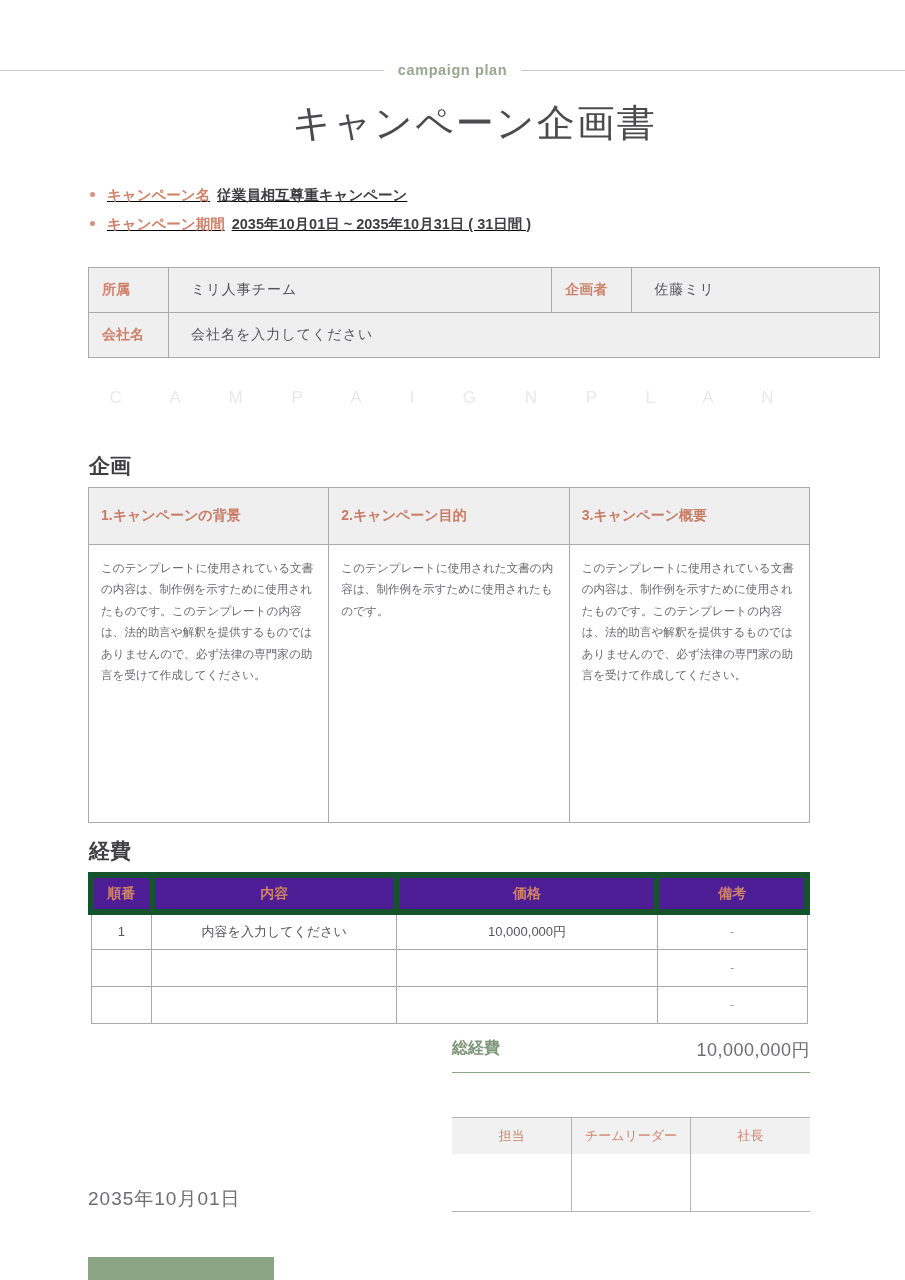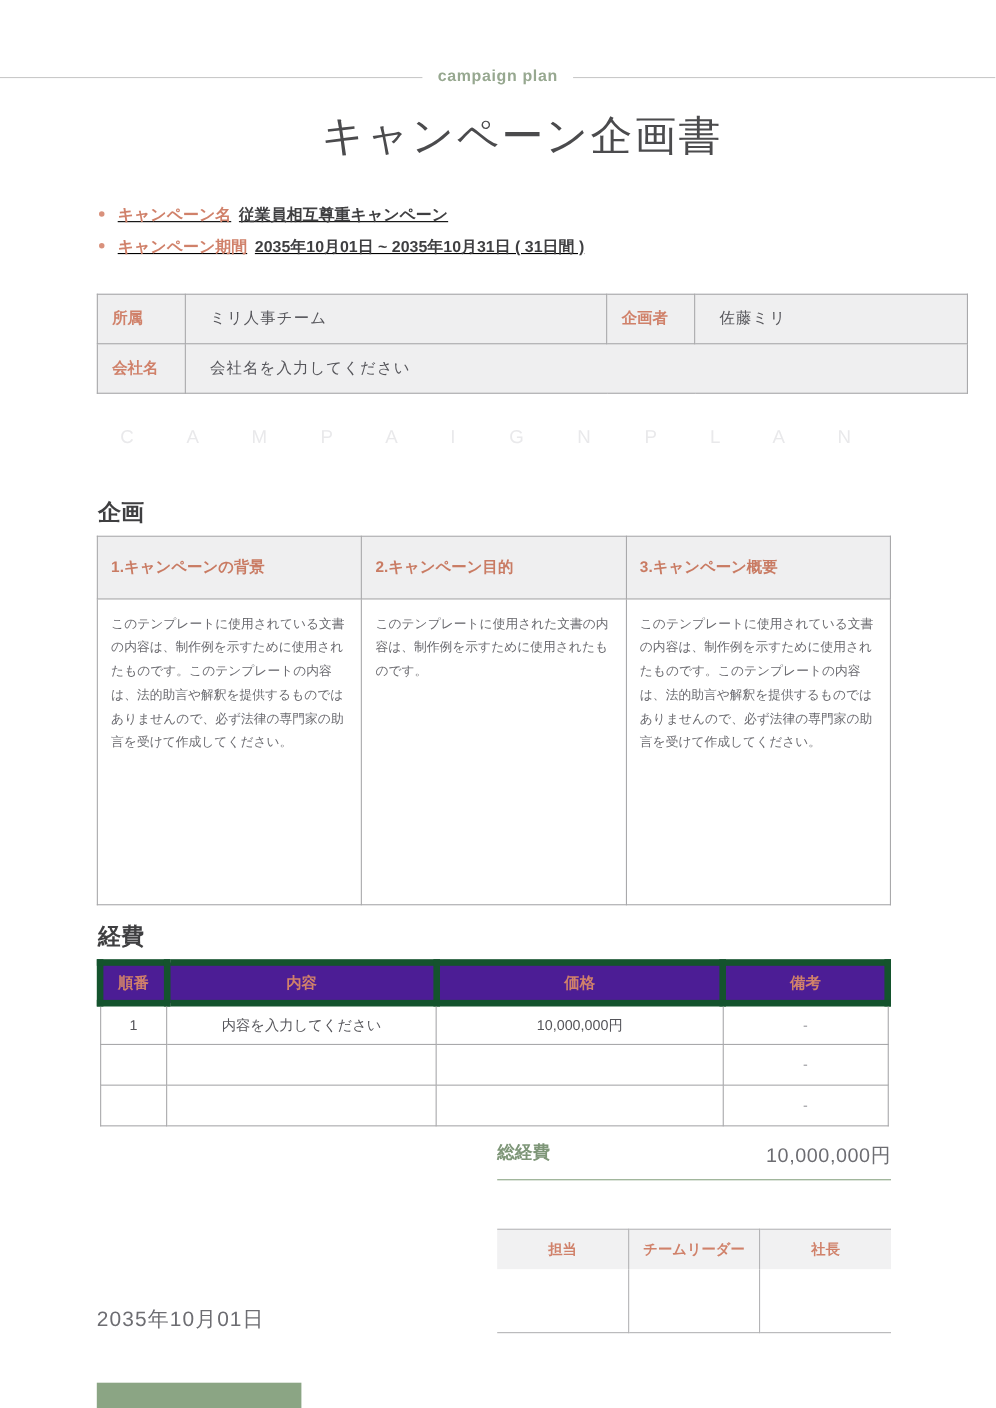--- a/index.html
+++ b/index.html
@@ -151,21 +151,21 @@
   .sign-table{
     position:absolute; left:452px; top:1117px; width:358px;
     border-collapse:collapse;
   }
   .sign-table th{
     background:#f1f1f2;
     border-top:1px solid #b4b4b6;
     border-left:1px solid #b4b4b6;
     border-right:1px solid #b4b4b6;
     height:36px;
-    font-size:13px; font-weight:bold;
+    font-size:13px; font-weight:normal;
     color:#d0816a;
     text-align:center;
     width:119.33px;
   }
   .sign-table th:first-child{ border-left:none; }
   .sign-table th:last-child{ border-right:none; }
   .sign-table td{
     border-left:1px solid #b4b4b6;
     border-right:1px solid #b4b4b6;
     border-bottom:1px solid #b4b4b6;

